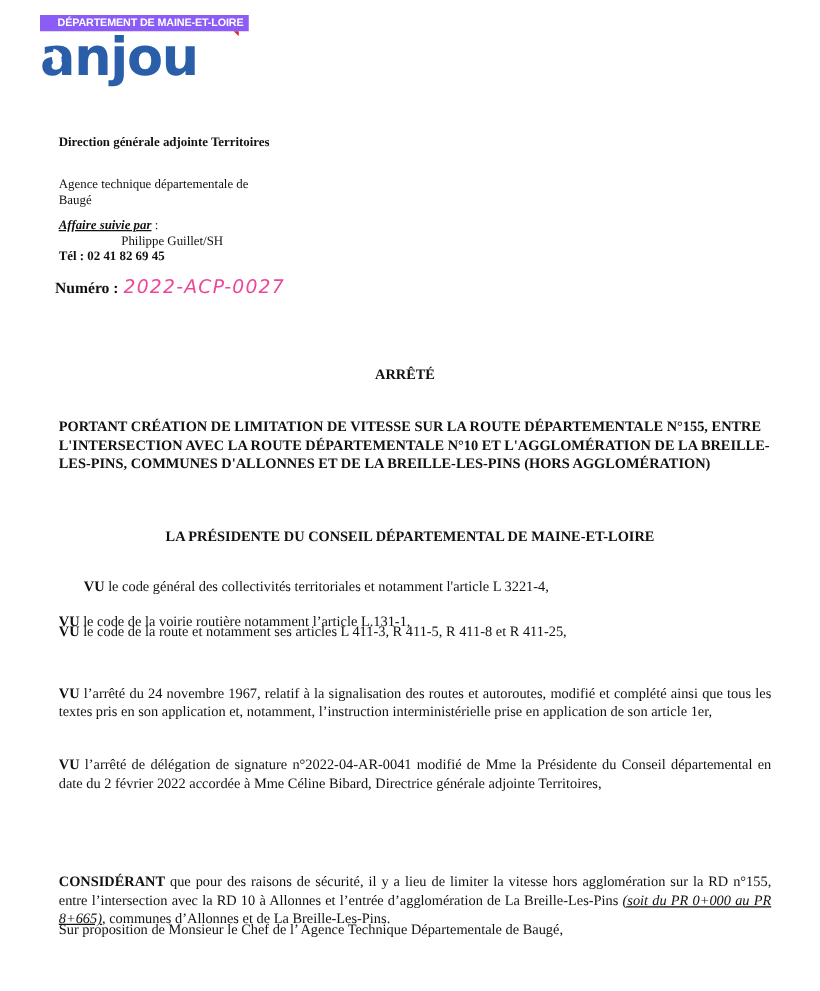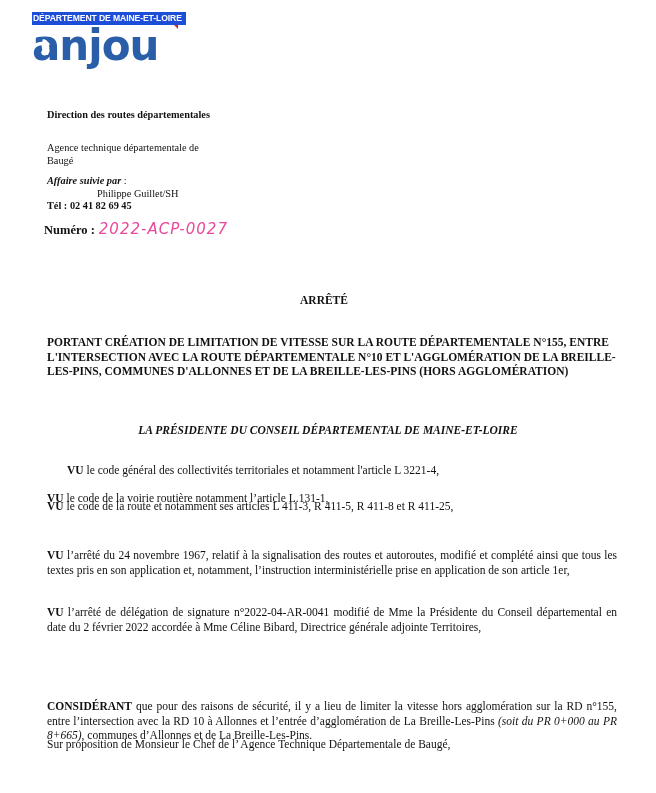--- a/index.html
+++ b/index.html
@@ -1,49 +1,49 @@
 <!DOCTYPE html>
 <html><head>
 <meta charset="utf-8">
 <style>
   html, body { margin: 0; padding: 0; background: #ffffff; }
   body { width: 656px; height: 793px; position: relative; overflow: hidden;
          font-family: "Liberation Serif", serif; color: #111; }
   .logo { position: absolute; left: 32px; top: 12px; width: 150px; height: 62px; }
-  .logo-banner { position: absolute; left: 0; top: 0; background: #1d4ed8; color: #fff;
+  .logo-banner { position: absolute; left: 0; top: 0; background: #8b5cf6; color: #fff;
                  font-family: "Liberation Sans", sans-serif; font-weight: bold; font-size: 8.6px;
-                 padding: 1px 4px 1px 1px; letter-spacing: -0.1px; white-space: nowrap; line-height: 11px; }
+                 padding: 1px 4px 1px 14px; letter-spacing: -0.1px; white-space: nowrap; line-height: 11px; }
   .logo-banner:after { content: ""; position: absolute; right: 8px; bottom: -4px; border-left: 4px solid transparent;
                        border-right: 0 solid transparent; border-top: 4px solid #d7282f; }
   .logo-word { position: absolute; left: 0; top: 12px; font-family: "DejaVu Sans", sans-serif; font-weight: bold;
                font-size: 42px; color: #2a5ea8; letter-spacing: -1px; line-height: 44px; }
   .leaf { position: absolute; left: 9px; top: 28px; width: 9px; height: 14px; background: #ffffff;
           border-radius: 0 80% 0 80%; transform: rotate(15deg); }
   .block { position: absolute; left: 47px; font-size: 10.3px; line-height: 12.5px; }
   .b { font-weight: bold; }
-  .i { font-style: italic; }
+  .i { font-style: italic; text-decoration: underline; }
   .numero { position: absolute; left: 44px; top: 220px; font-size: 12.5px; font-weight: bold; }
   .handwriting { font-family: "DejaVu Sans", sans-serif; font-weight: normal; font-style: italic; color: #ec4899;
                  font-size: 15px; letter-spacing: 1px; margin-left: 4px; }
   .title { position: absolute; left: 0; width: 648px; text-align: center; top: 294px; font-weight: bold; font-size: 11.5px; }
   .subject { position: absolute; left: 47px; top: 335px; width: 580px; font-weight: bold; font-size: 11.5px; line-height: 14.6px; }
-  .president { position: absolute; left: 0; width: 656px; text-align: center; top: 424px; font-weight: bold; font-size: 11.5px; font-style: italic; }
+  .president { position: absolute; left: 0; width: 656px; text-align: center; top: 424px; font-weight: bold; font-size: 11.5px; }
   .para { position: absolute; left: 47px; width: 570px; font-size: 11.5px; line-height: 14.6px; text-align: justify; }
 </style>
 </head>
 <body>
 
 <div class="logo">
   <div class="logo-banner">DÉPARTEMENT DE MAINE-ET-LOIRE</div>
   <div class="logo-word">anjou</div>
   <div class="leaf"></div>
 </div>
 
 <div class="block" style="top:109px;">
-  <div class="b">Direction des routes départementales</div>
+  <div class="b">Direction générale adjointe Territoires</div>
 </div>
 
 <div class="block" style="top:142px;">
   <div>Agence technique départementale de</div>
   <div>Baugé</div>
 </div>
 
 <div class="block" style="top:175px;">
   <div><span class="b i">Affaire suivie par</span><span> :</span></div>
   <div style="padding-left:2px;margin-left:48px;">Philippe Guillet/SH</div>

